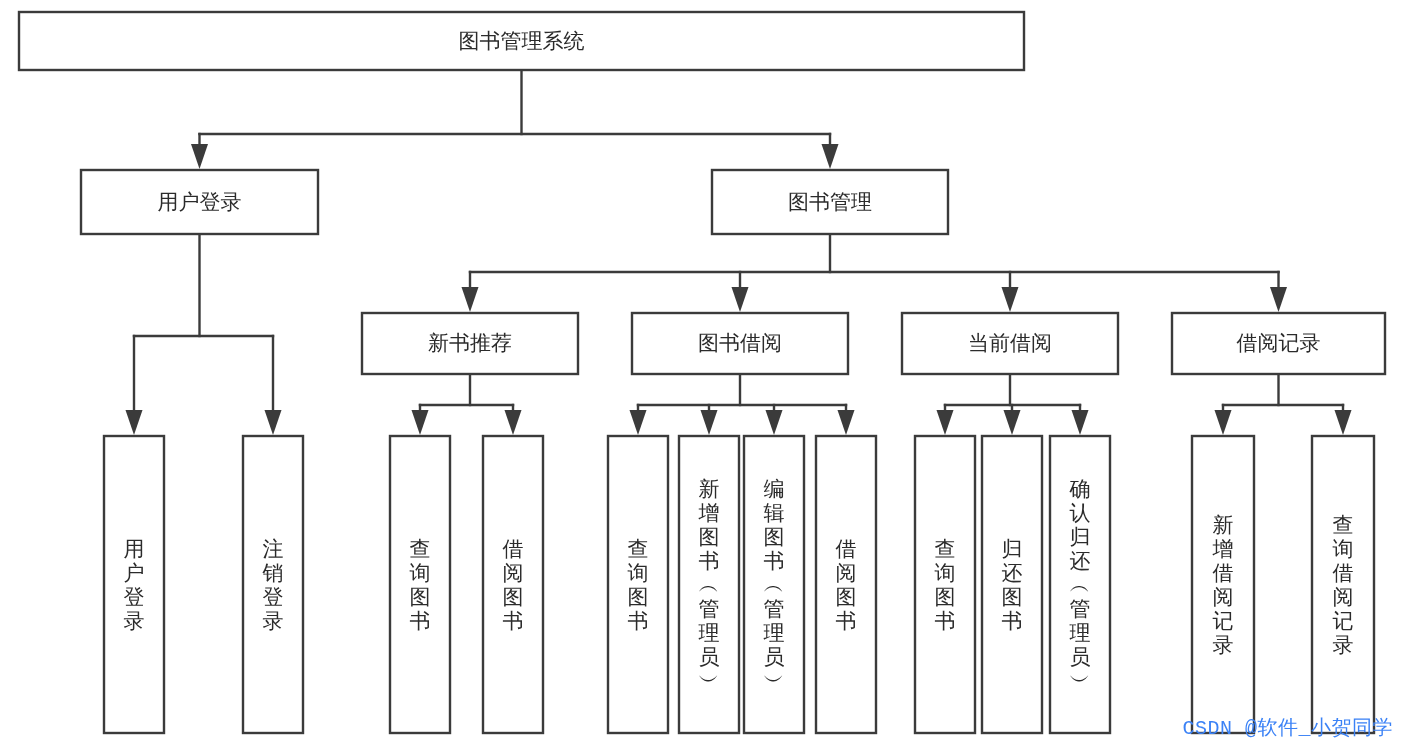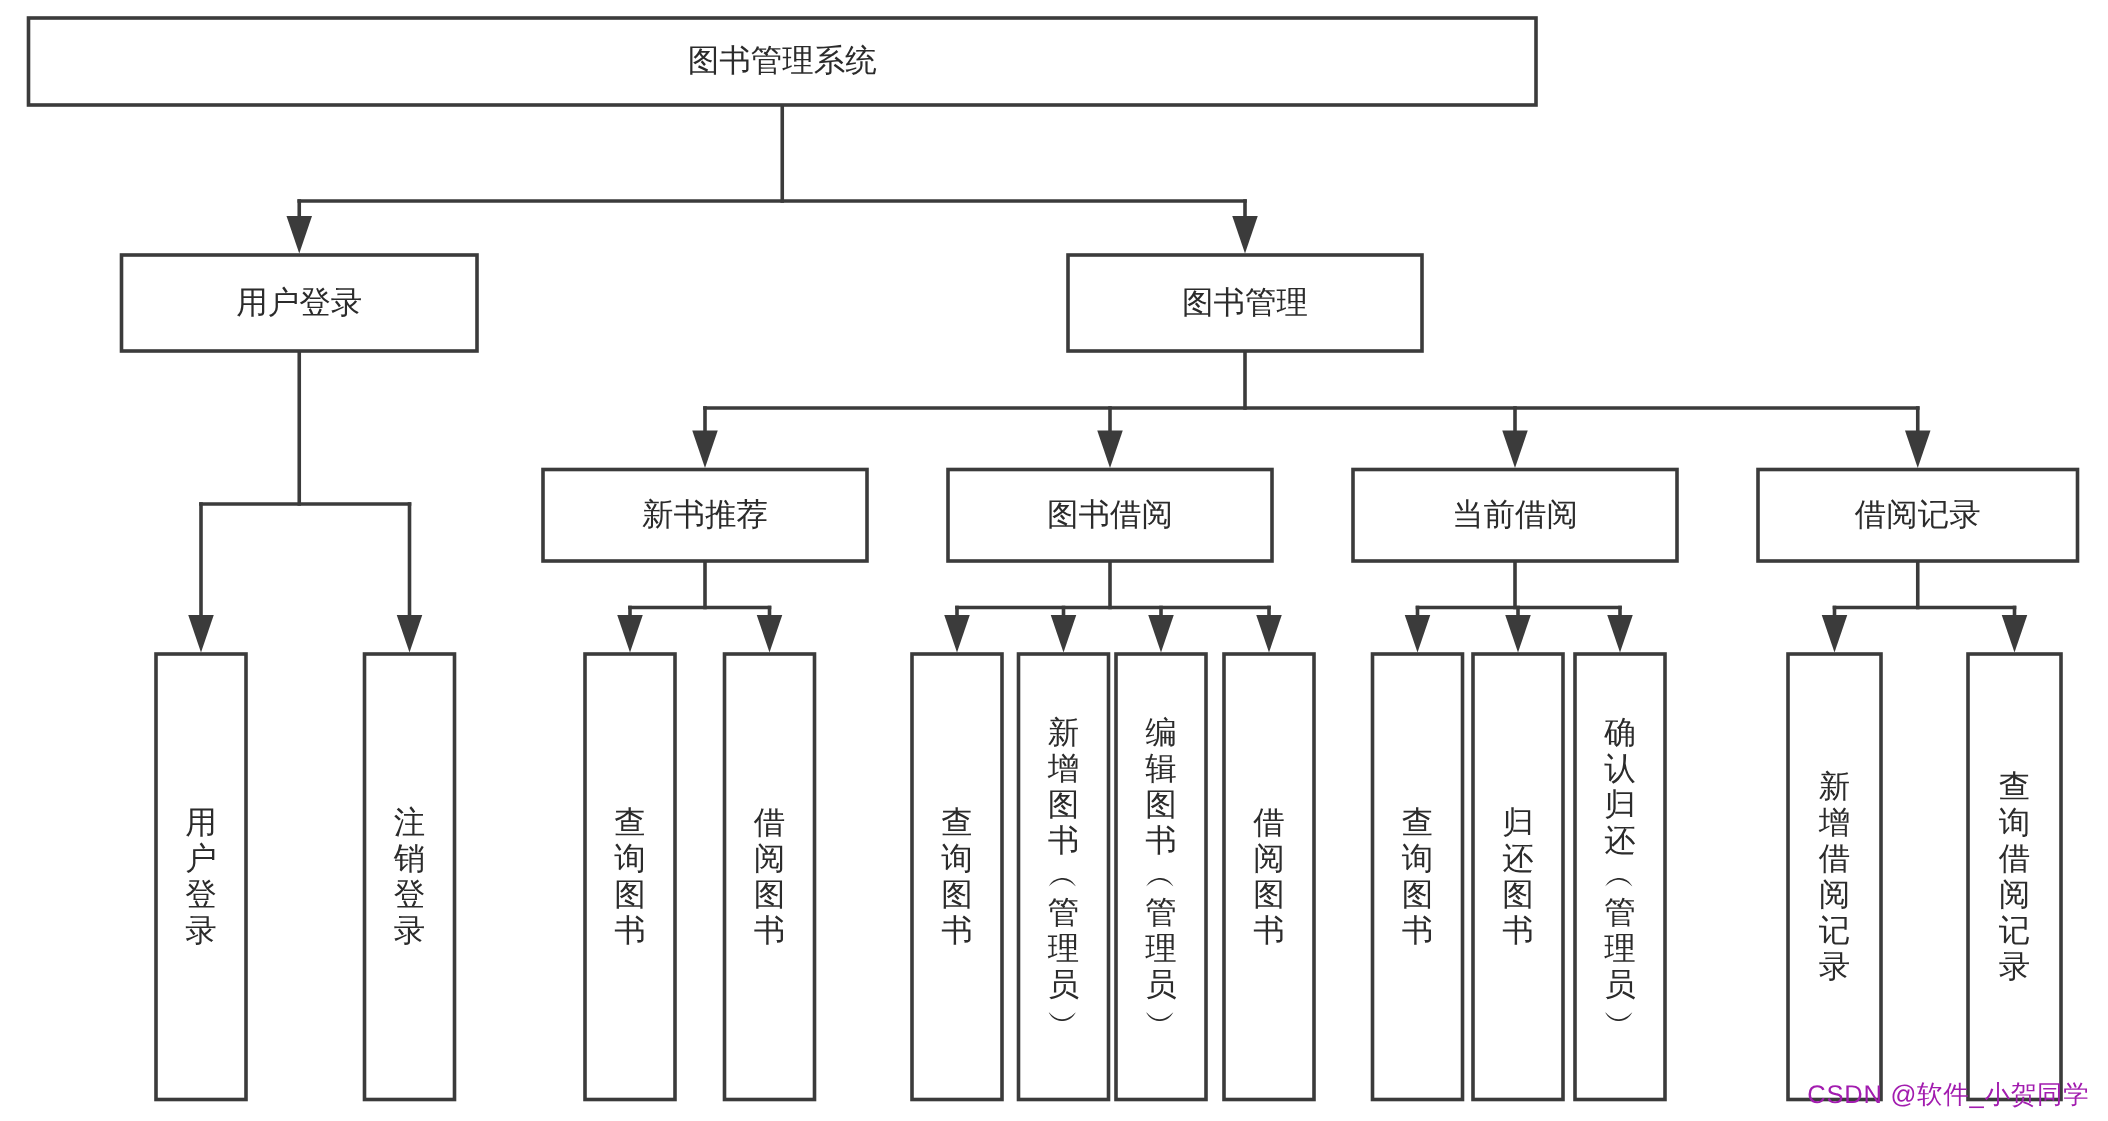--- a/index.html
+++ b/index.html
@@ -50,23 +50,23 @@
   .node-label-v {
     font-family: "Liberation Sans", "DejaVu Sans", sans-serif;
     font-size: 21px;
     fill: #2b2b2b;
     text-anchor: middle;
   }
   .watermark-text {
     position: absolute;
     right: 12px;
     bottom: 6px;
-    font-family: Liberation Sans, sans-serif;
-    font-size: 17px;
-    color: #a21caf;
+    font-family: Liberation Mono, monospace;
+    font-size: 20px;
+    color: #3b82f6;
     letter-spacing: 0.5px;
     white-space: nowrap;
     user-select: none;
   }
 </style>
 </head>
 <body>
 
 <div id="diagram-root">
   <svg class="diagram-canvas" viewBox="0 0 1405 747">

